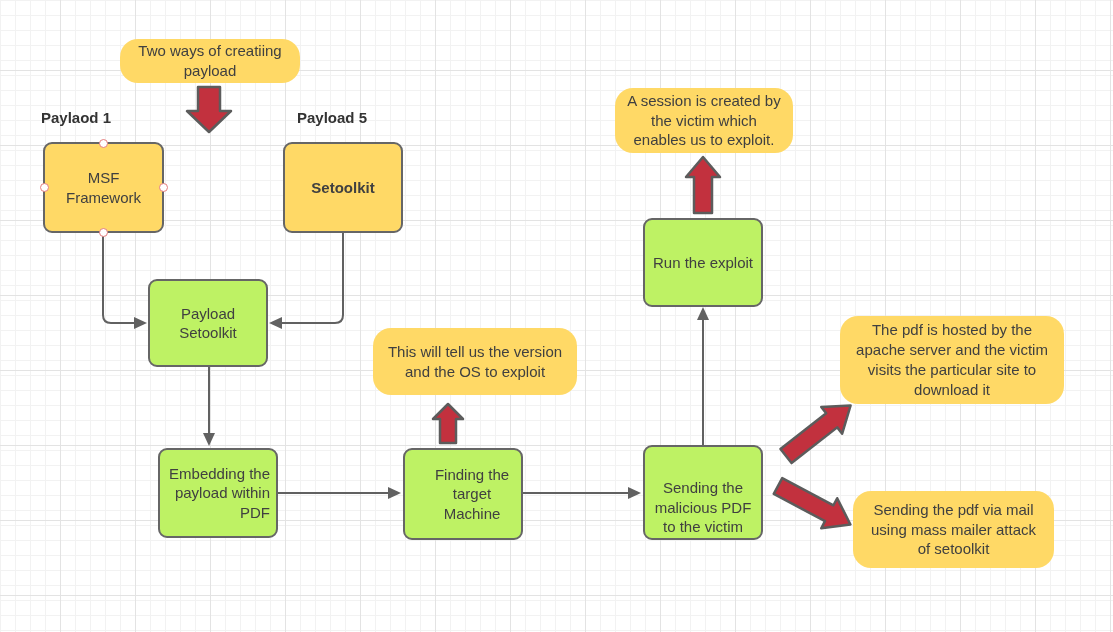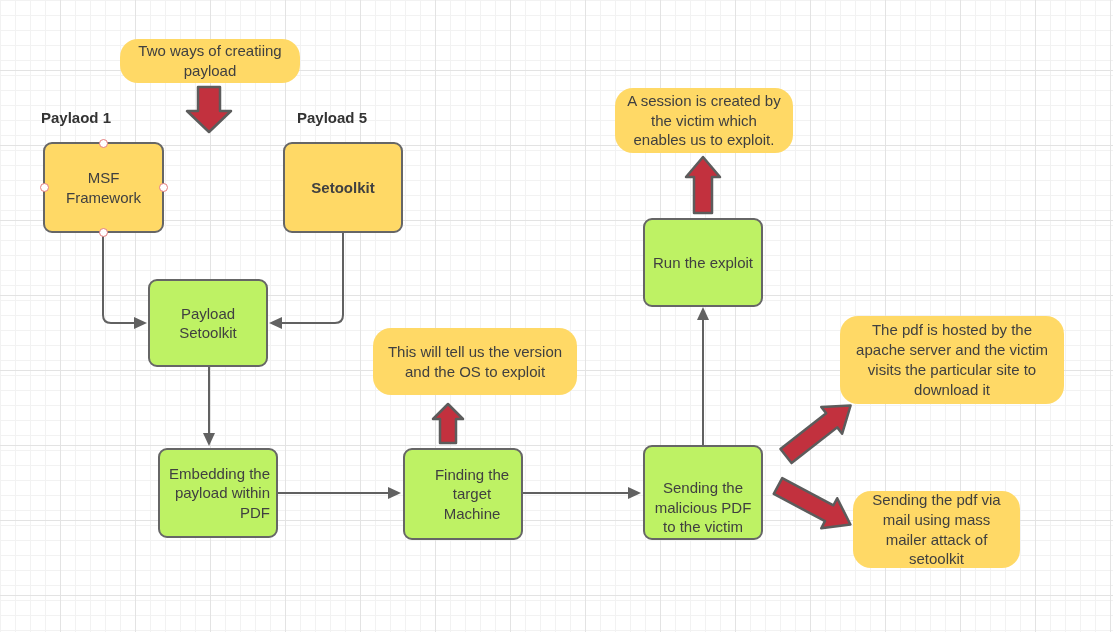--- a/index.html
+++ b/index.html
@@ -77,21 +77,21 @@
   <polygon class="redarrow" points="440,443 440,419 433,419 448,404 463,419 456,419 456,443"></polygon>
   <polygon class="redarrow" points="694,213 694,177 686,177 703,157 720,177 712,177 712,213"></polygon>
   <polygon class="redarrow" transform="translate(786,456) rotate(-38)" points="0,-9 58,-9 58,-17 82,0 58,17 58,9 0,9"></polygon>
   <polygon class="redarrow" transform="translate(778,486) rotate(28)" points="0,-9 58,-9 58,-17 82,0 58,17 58,9 0,9"></polygon>
 </svg>
 
 <div class="note" style="left:120px;top:39px;width:180px;height:44px;">Two ways of creatiing payload</div>
 <div class="note" style="left:373px;top:328px;width:204px;height:67px;">This will tell us the version and the OS to exploit</div>
 <div class="note" style="left:615px;top:88px;width:178px;height:65px;">A session is created by the victim which enables us to exploit.</div>
 <div class="note" style="left:840px;top:316px;width:224px;height:88px;">The pdf is hosted by the apache server and the victim visits the particular site to download it</div>
-<div class="note" style="left:853px;top:491px;width:167px;height:77px;">Sending the pdf via mail using mass mailer attack of setoolkit</div>
+<div class="note" style="left:853px;top:491px;width:201px;height:77px;">Sending the pdf via mail using mass mailer attack of setoolkit</div>
 
 <div class="flabel" style="left:41px;top:109px;width:95px;">Paylaod 1</div>
 <div class="flabel" style="left:297px;top:109px;width:96px;">Payload 5</div>
 
 <div class="shape yellow" style="left:43px;top:142px;width:121px;height:91px;">
   <span>MSF Framework</span>
   <span class="cp top"></span>
   <span class="cp left"></span>
   <span class="cp right"></span>
   <span class="cp bottom"></span>

